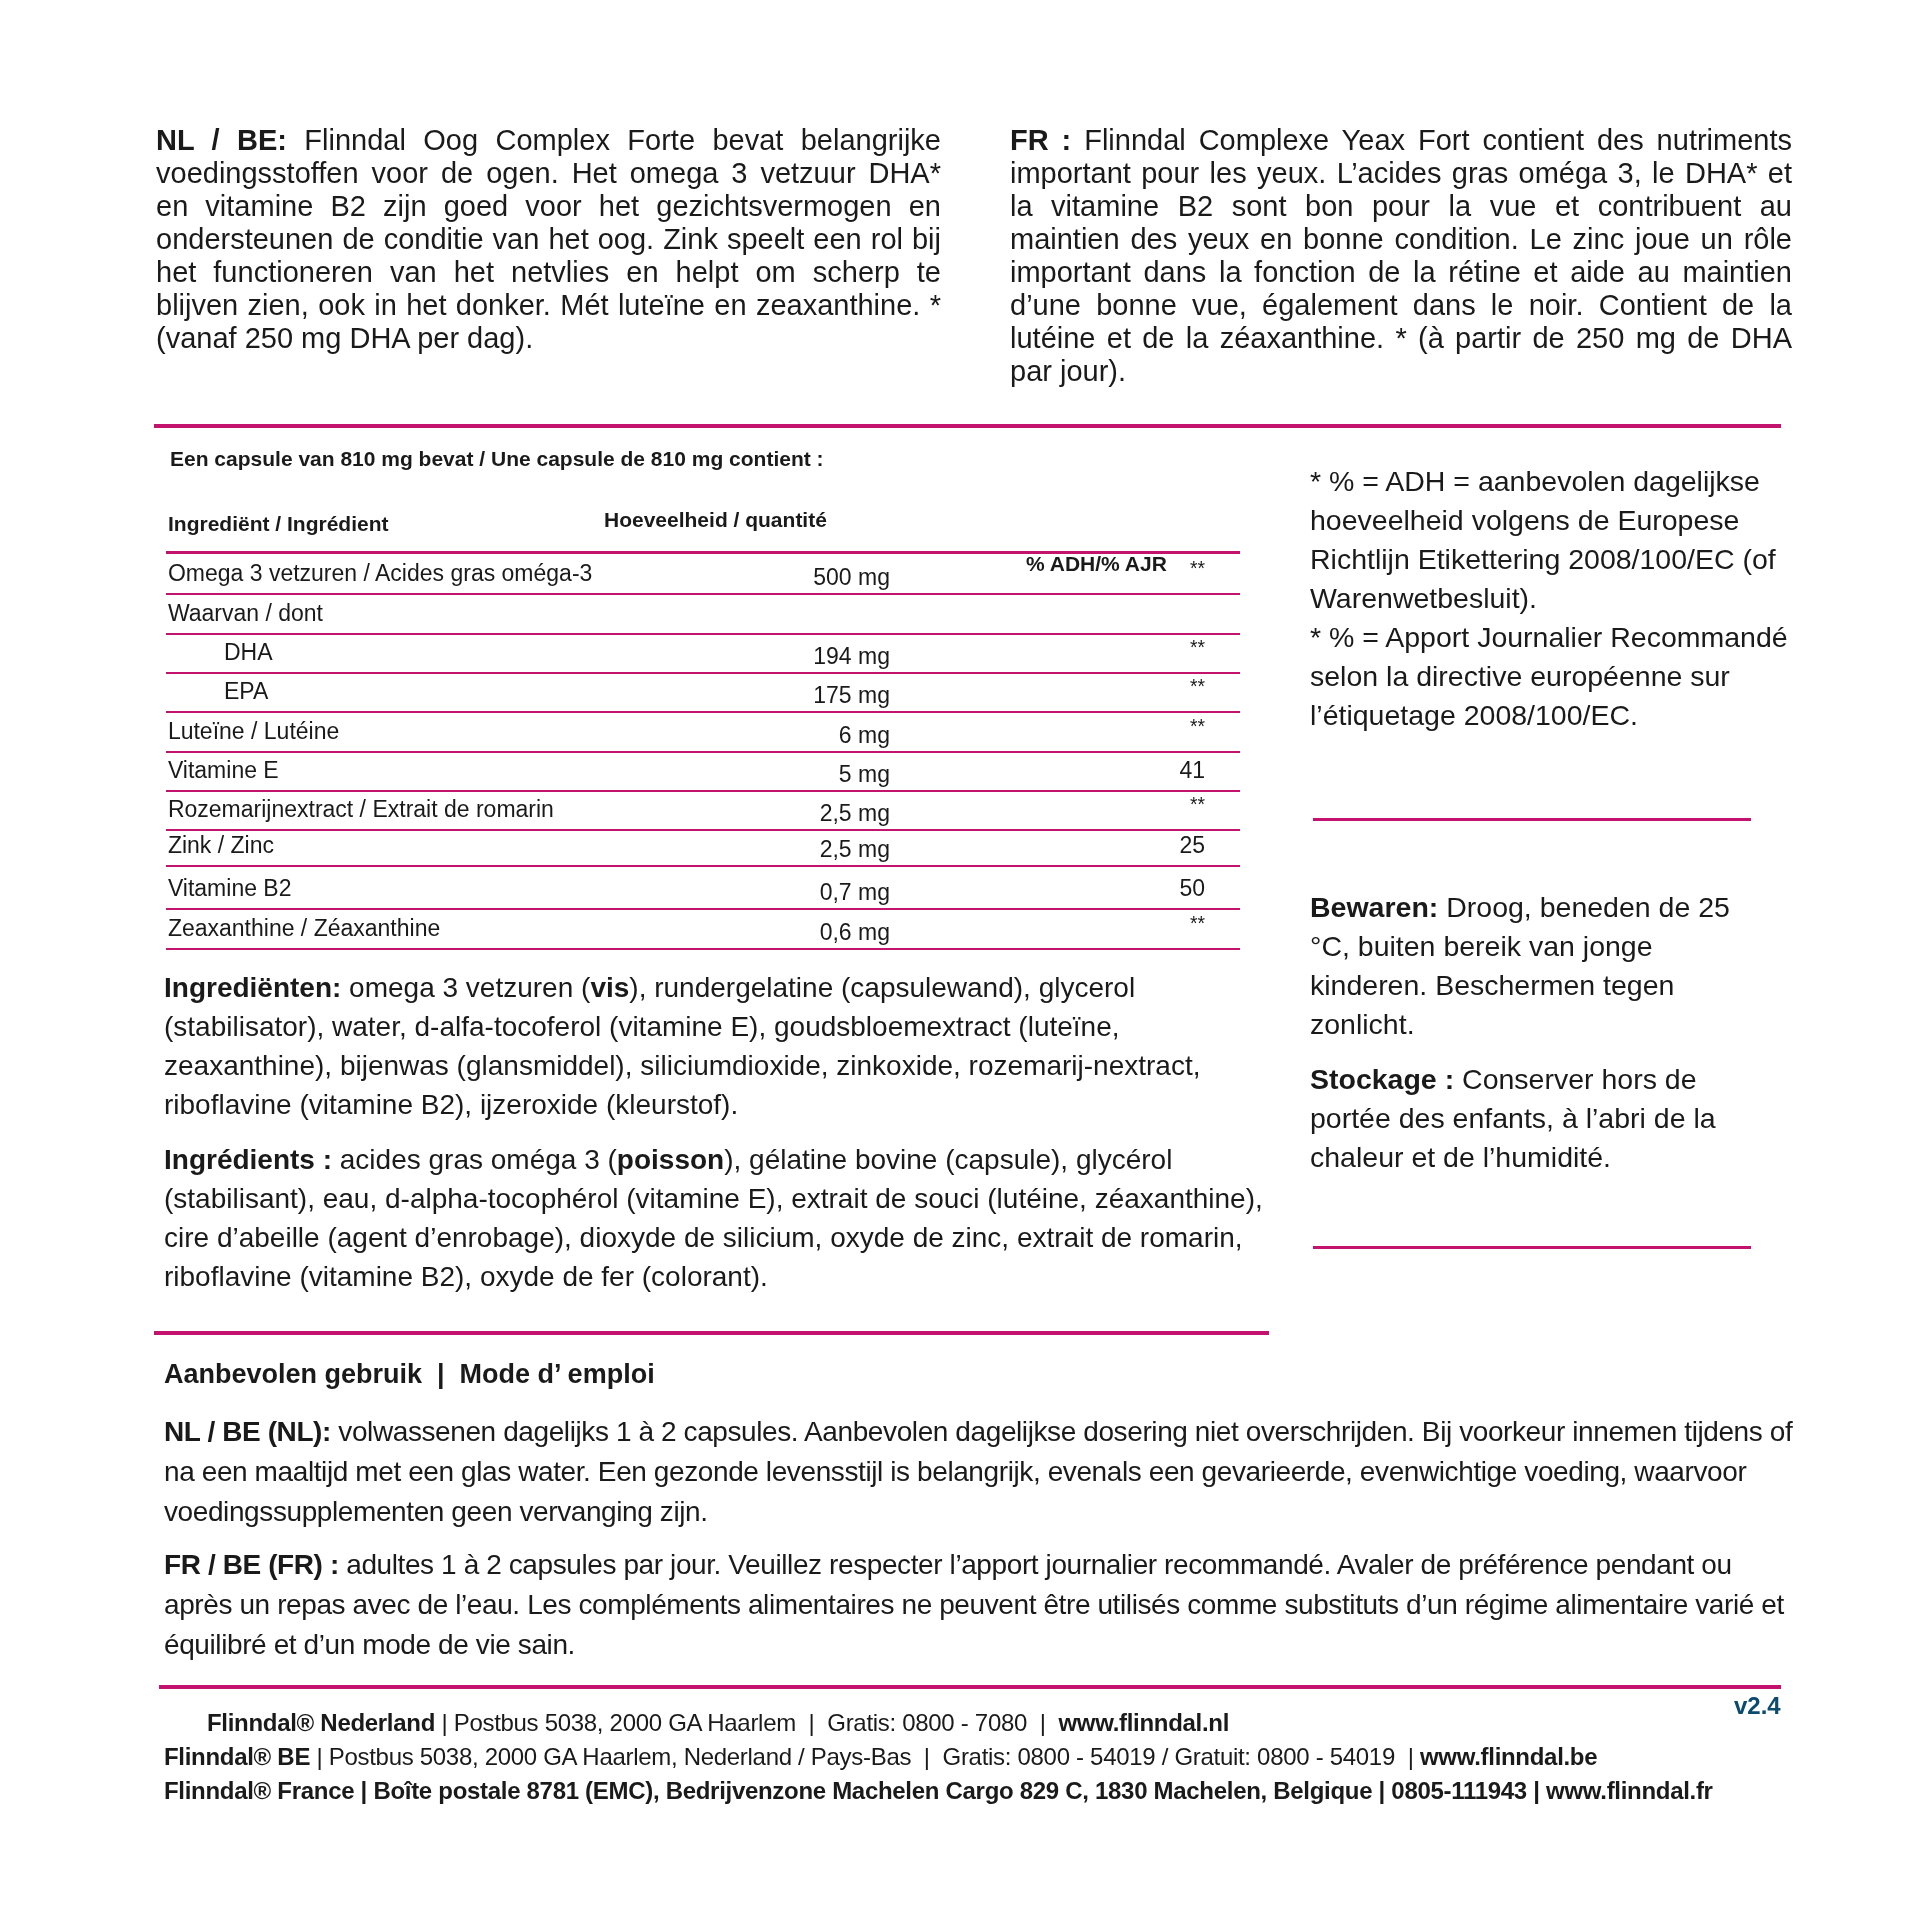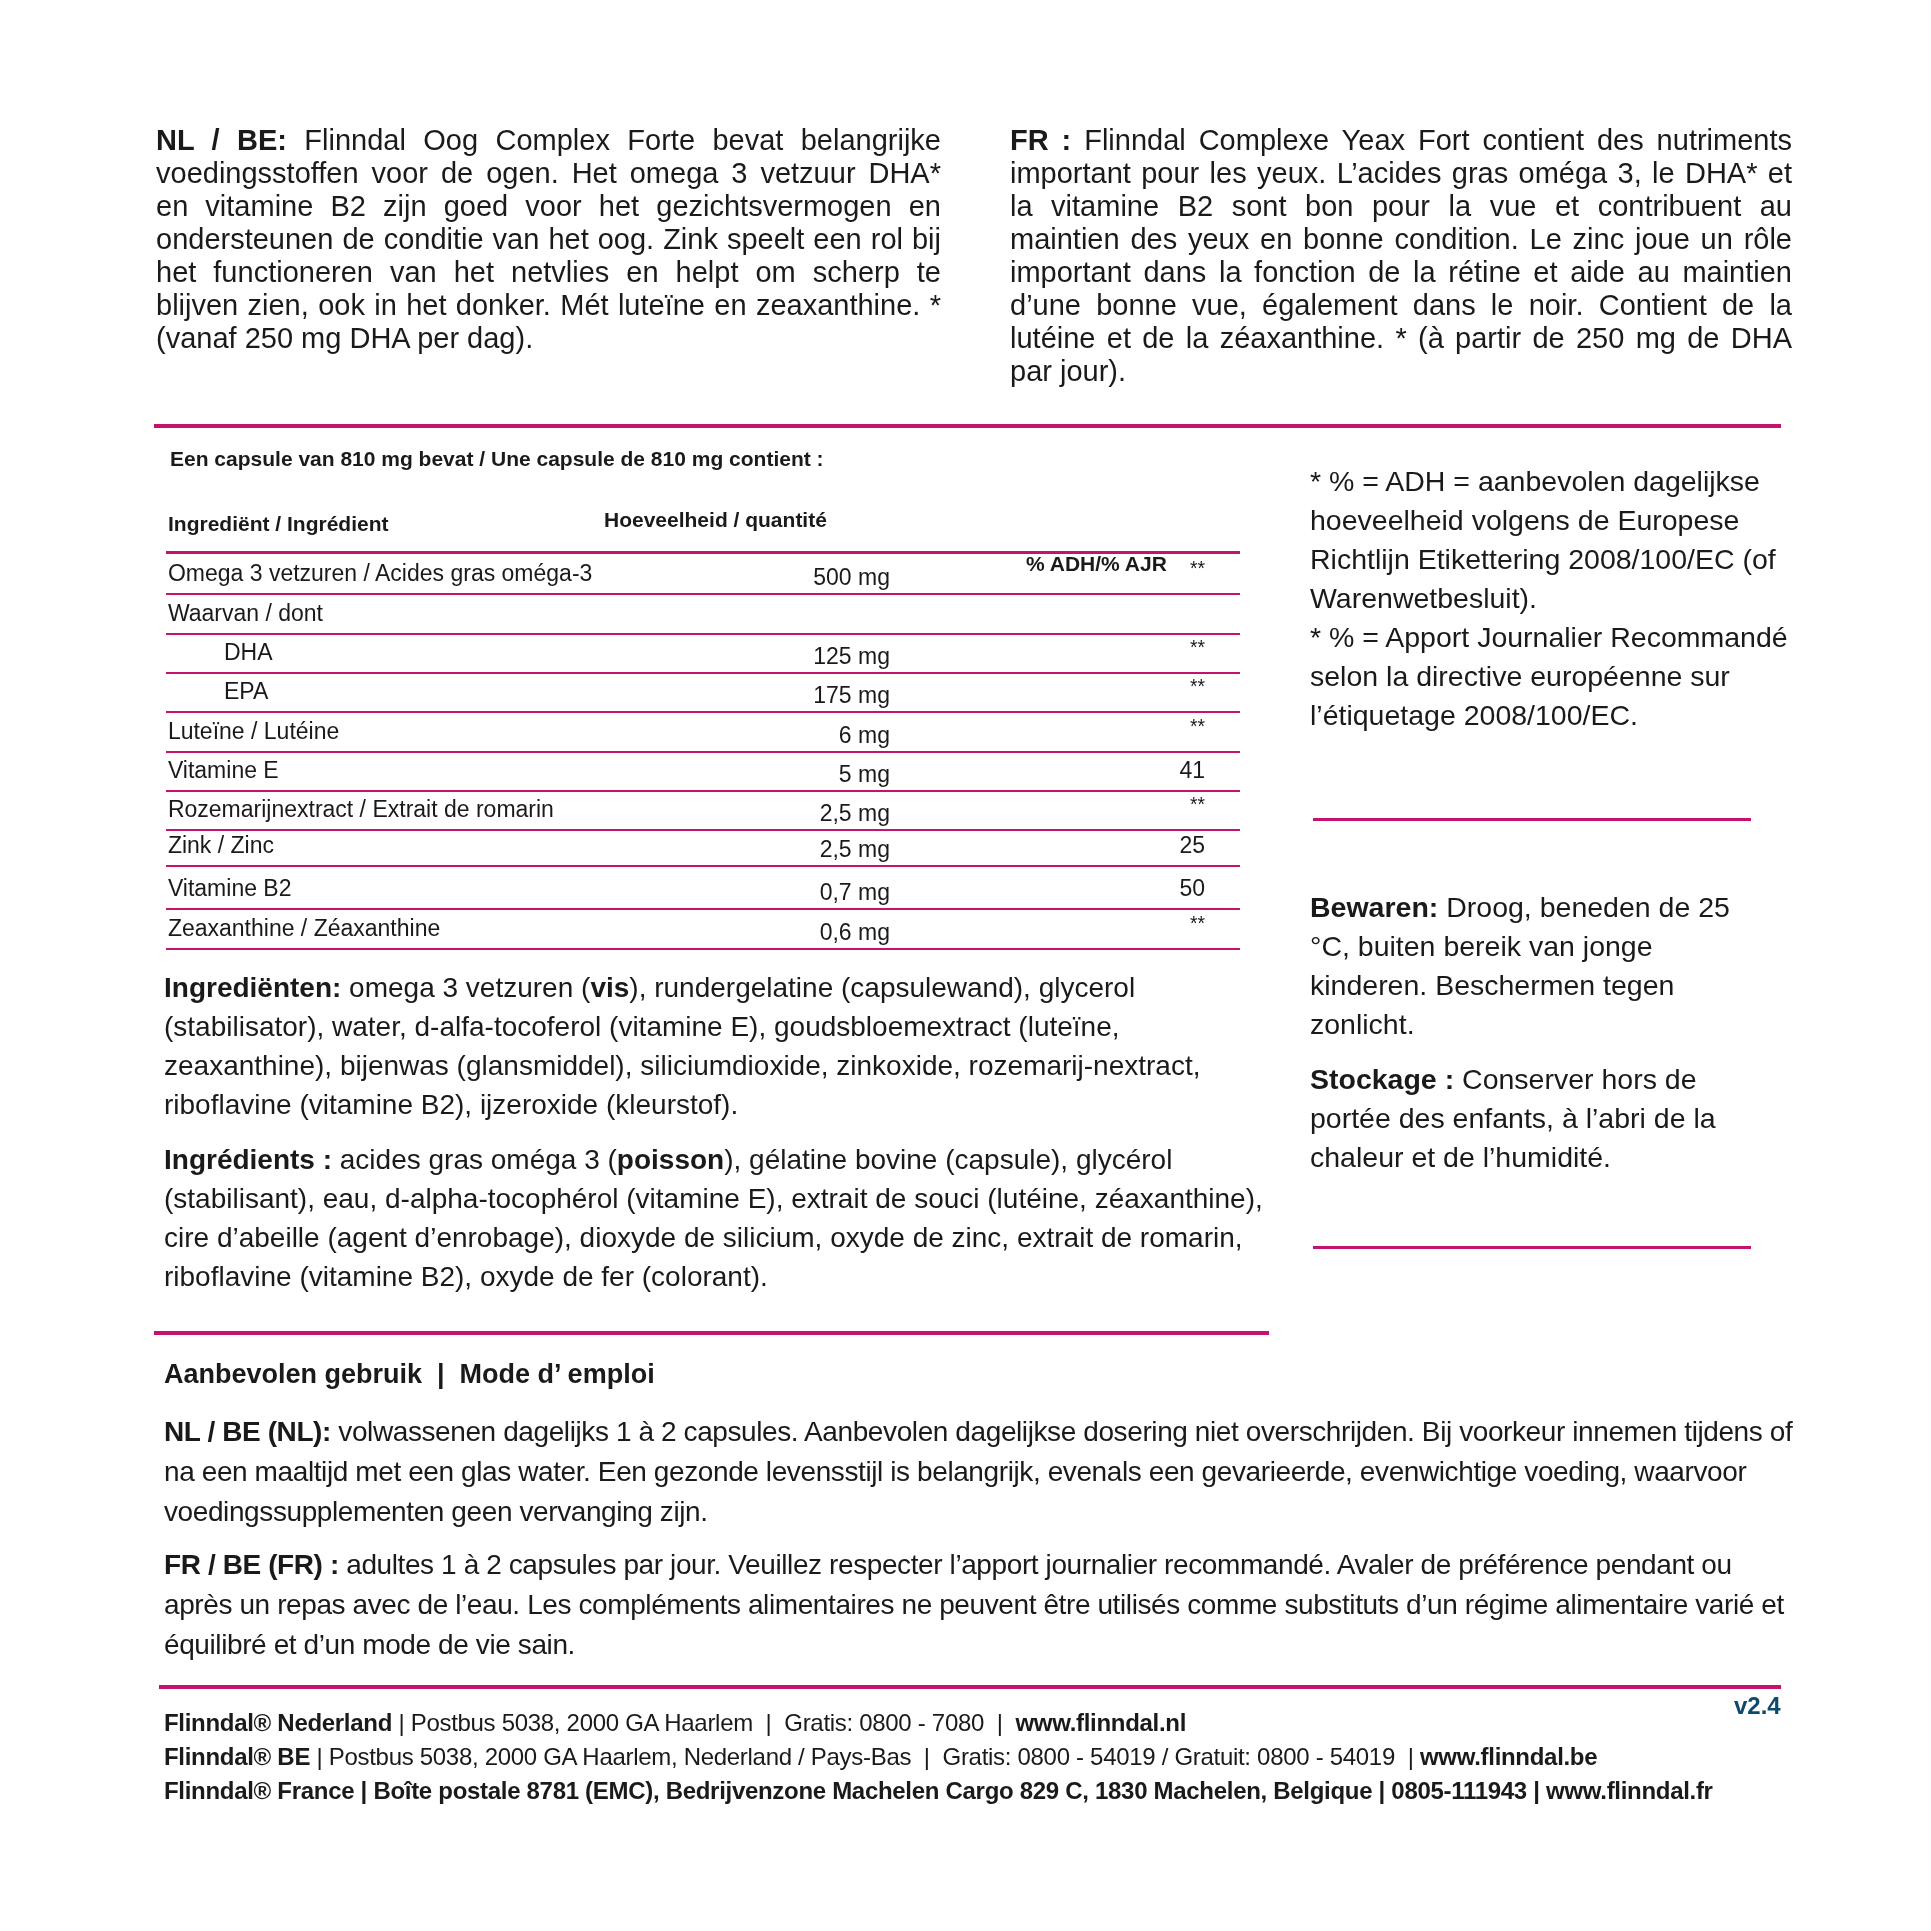--- a/index.html
+++ b/index.html
@@ -64,21 +64,21 @@
       <span class="c-qty">500 mg</span>
       <span class="c-pct star">**</span>
     </div>
     <div class="tbl-row" style="top: 596px;">
       <span class="c-name">Waarvan / dont</span>
       <span class="c-qty"></span>
       <span class="c-pct"></span>
     </div>
     <div class="tbl-row" style="top: 635px;">
       <span class="c-name indent">DHA</span>
-      <span class="c-qty">125 mg</span>
+      <span class="c-qty">194 mg</span>
       <span class="c-pct star">**</span>
     </div>
     <div class="tbl-row" style="top: 674px;">
       <span class="c-name indent">EPA</span>
       <span class="c-qty">175 mg</span>
       <span class="c-pct star">**</span>
     </div>
     <div class="tbl-row" style="top: 714px;">
       <span class="c-name">Luteïne / Lutéine</span>
       <span class="c-qty">6 mg</span>
@@ -145,21 +145,21 @@
 </div>
 
 <div class="abs usage" style="left:164px; top:1545px; width:1630px;">
   <b>FR / BE (FR) :</b><span> adultes 1 à 2 capsules par jour. Veuillez respecter l’apport journalier recommandé. Avaler de préférence pendant ou après un repas avec de l’eau. Les compléments alimentaires ne peuvent être utilisés comme substituts d’un régime alimentaire varié et équilibré et d’un mode de vie sain.</span>
 </div>
 
 <div class="rule" style="left:159px; top:1685px; width:1622px;"></div>
 
 <div class="version" style="left:1734px; top:1692px;">v2.4</div>
 
-<div class="footer-line" style="top:1709px;">
+<div class="footer-line" style="top:1709px;margin-left:43px;">
   <b>Flinndal® Nederland</b><span style="white-space:pre;"> | Postbus 5038, 2000 GA Haarlem  |  Gratis: 0800 - 7080  |  </span><b>www.flinndal.nl</b>
 </div>
 <div class="footer-line" style="top:1743px;text-align:right;">
   <b>Flinndal® BE</b><span style="white-space:pre;"> | Postbus 5038, 2000 GA Haarlem, Nederland / Pays-Bas  |  Gratis: 0800 - 54019 / Gratuit: 0800 - 54019  | </span><b>www.flinndal.be</b>
 </div>
 <div class="footer-line" style="top:1777px;">
   <b>Flinndal® France</b><span style="white-space:pre;font-weight:bold;"> | Boîte postale 8781 (EMC), Bedrijvenzone Machelen Cargo 829 C, 1830 Machelen, Belgique | 0805-111943 | </span><b>www.flinndal.fr</b>
 </div>
 
 

